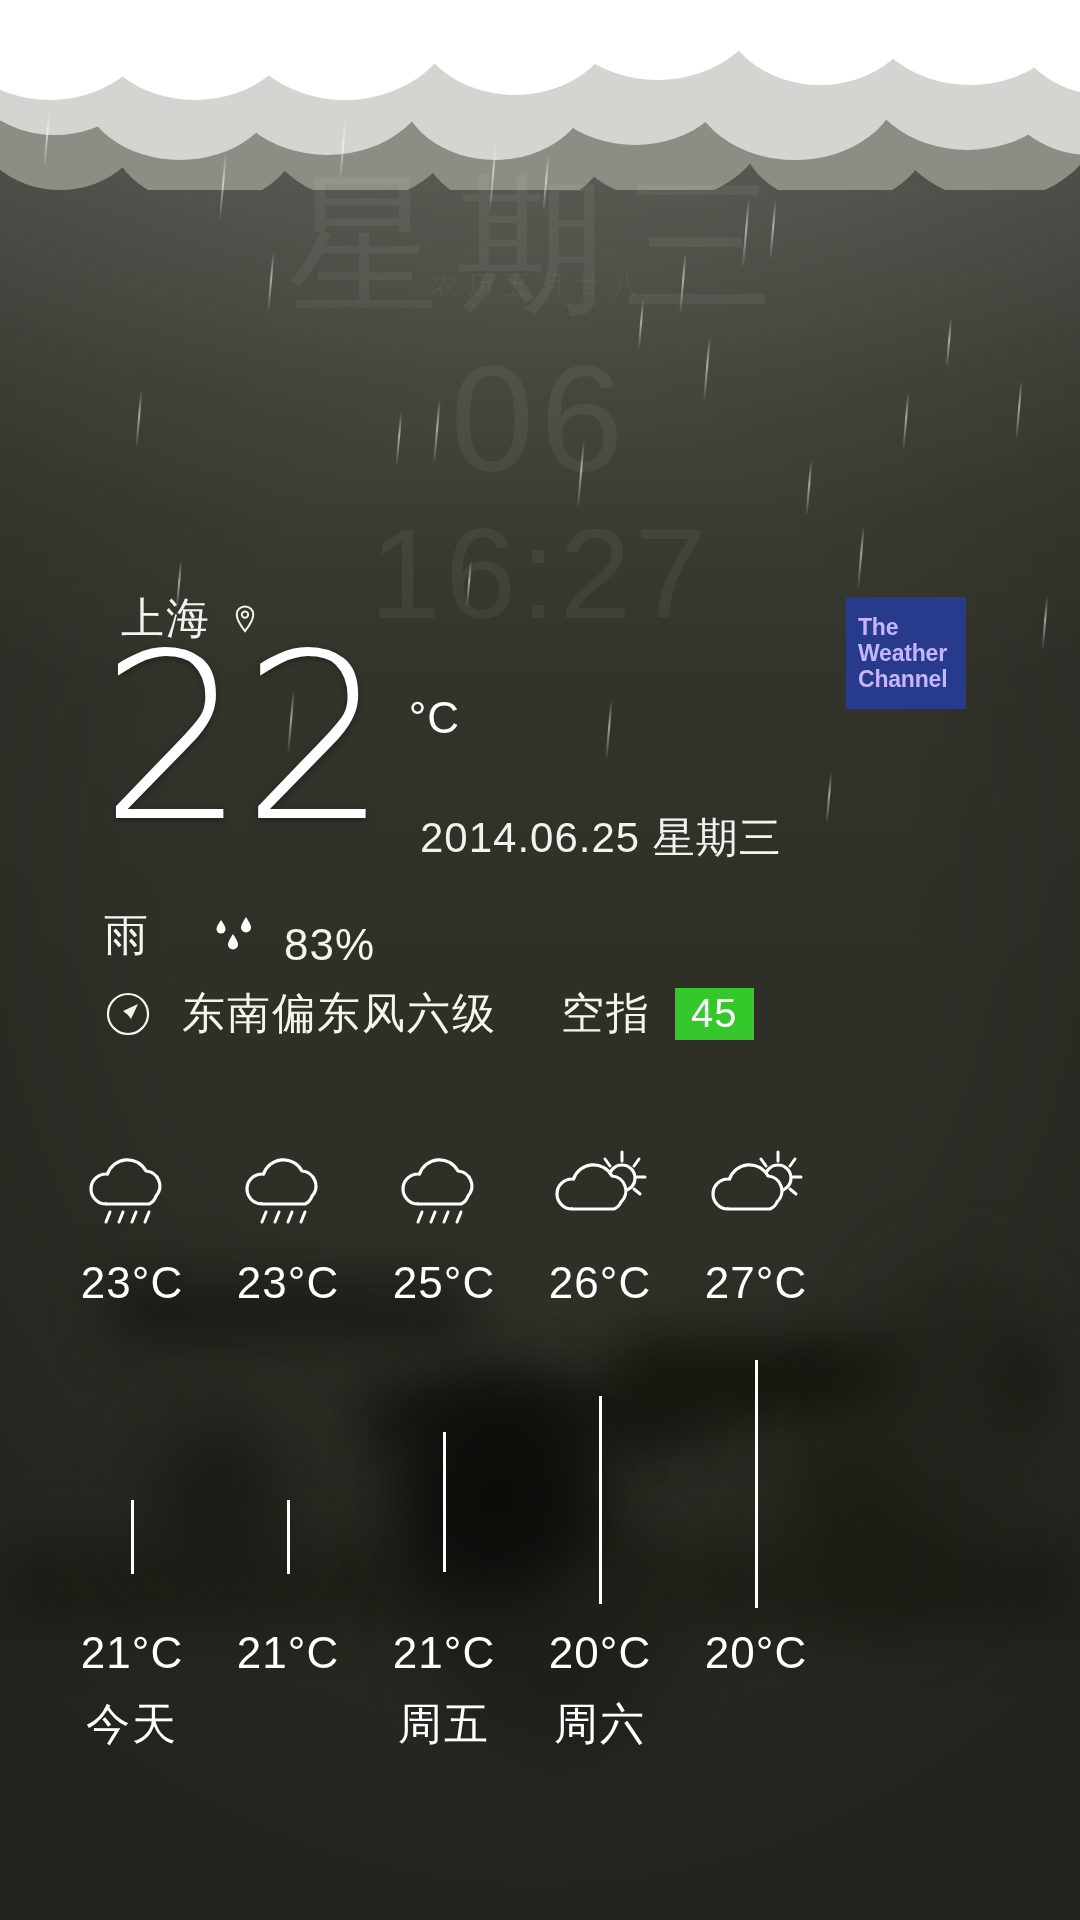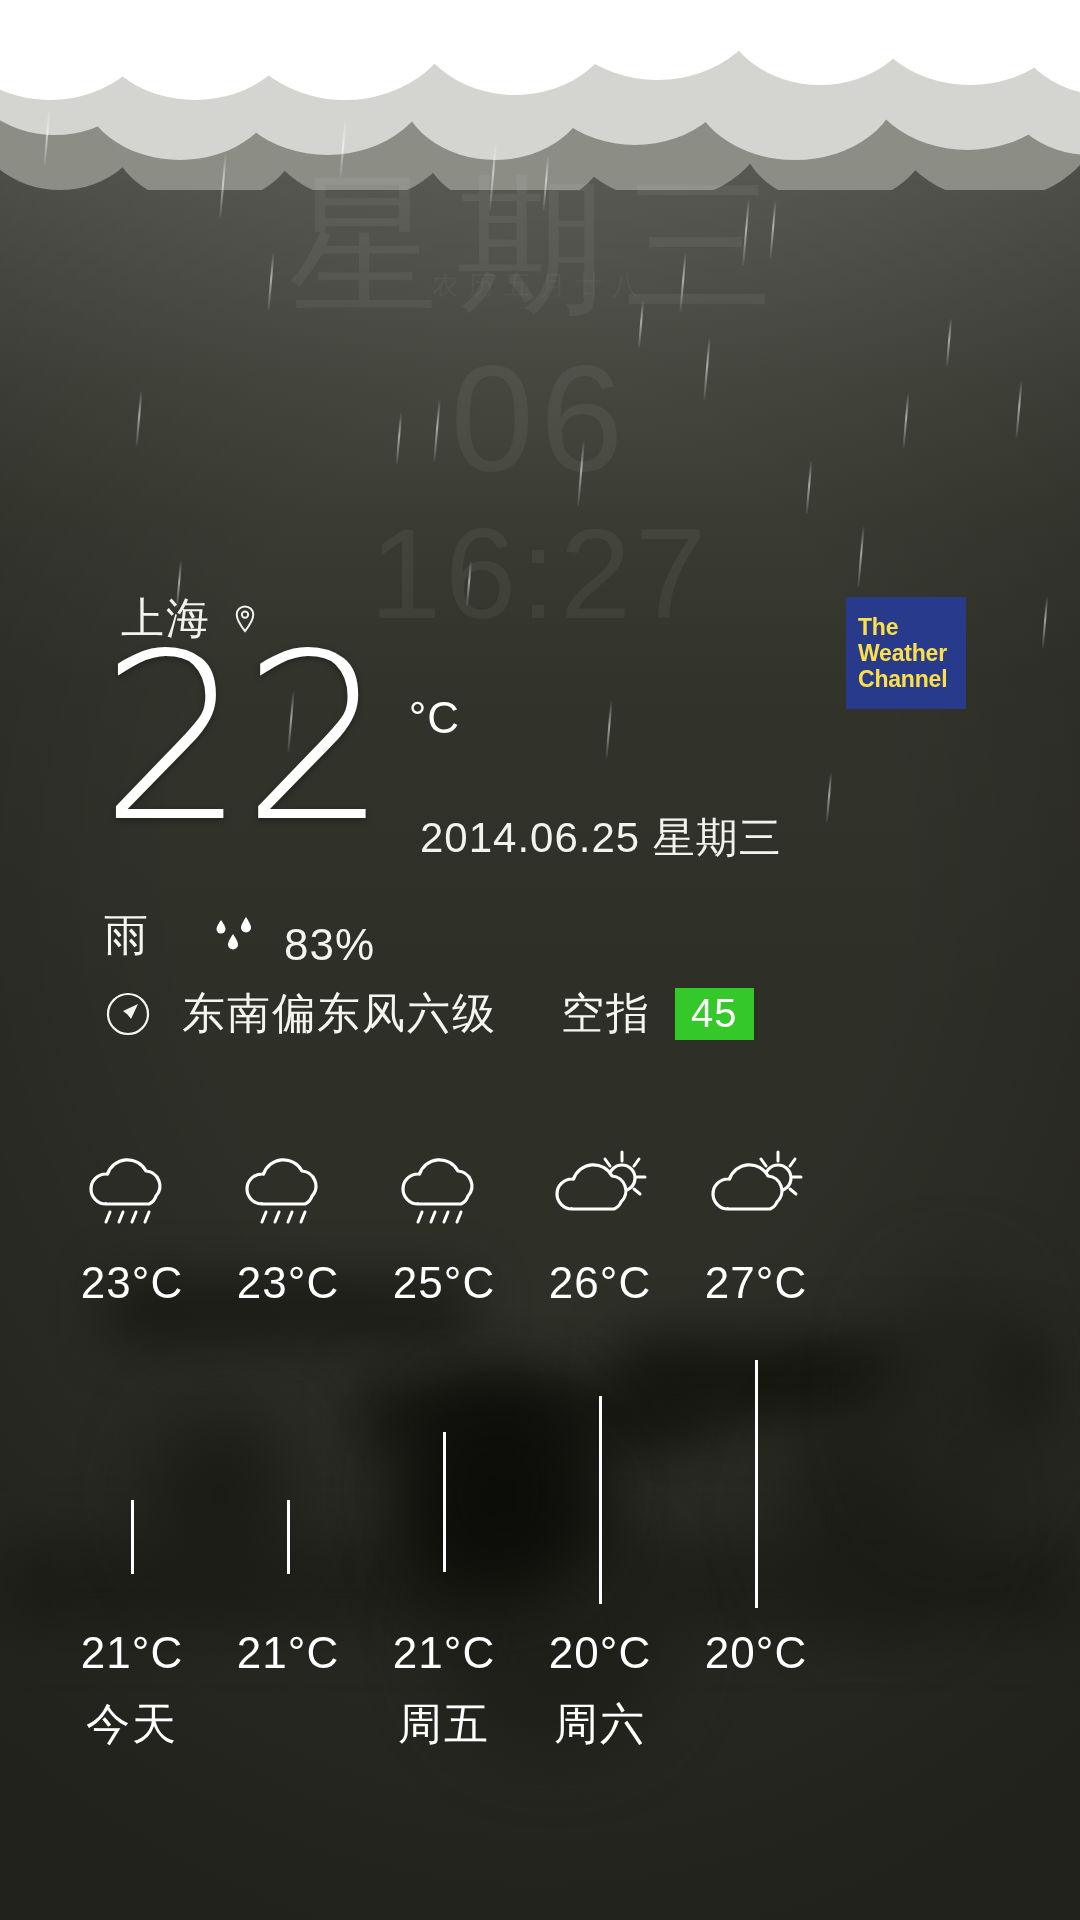--- a/index.html
+++ b/index.html
@@ -88,21 +88,21 @@
     padding:4px 16px 6px 16px;line-height:1.06;letter-spacing:1px;
   }
 
   
   .twc{
     position:absolute;left:846px;top:597px;width:120px;height:112px;
     display:flex;flex-direction:column;justify-content:center;
     padding-left:12px;box-sizing:border-box;
   }
   .twc span{
-    color:#fde047;font-size:23px;font-weight:bold;line-height:1.13;letter-spacing:-.2px;
+    color:#c4b5fd;font-size:23px;font-weight:bold;line-height:1.13;letter-spacing:-.2px;
   }
 
   
   .forecast{position:absolute;left:0;top:1140px;width:962px;height:780px;}
   .fcol{position:absolute;top:0;width:216px;text-align:center;}
   .ficon{height:96px;display:flex;align-items:center;justify-content:center;}
   .hi{color:#ffffff;font-size:44px;margin-top:22px;letter-spacing:1px;}
   .bar{position:absolute;width:3px;background:#ffffff;left:50%;margin-left:-1.5px;}
   .lo{position:absolute;left:0;width:216px;text-align:center;top:488px;color:#ffffff;font-size:44px;letter-spacing:1px;}
   .dayname{position:absolute;left:0;width:216px;text-align:center;top:555px;color:#ffffff;font-size:44px;letter-spacing:2px;}

